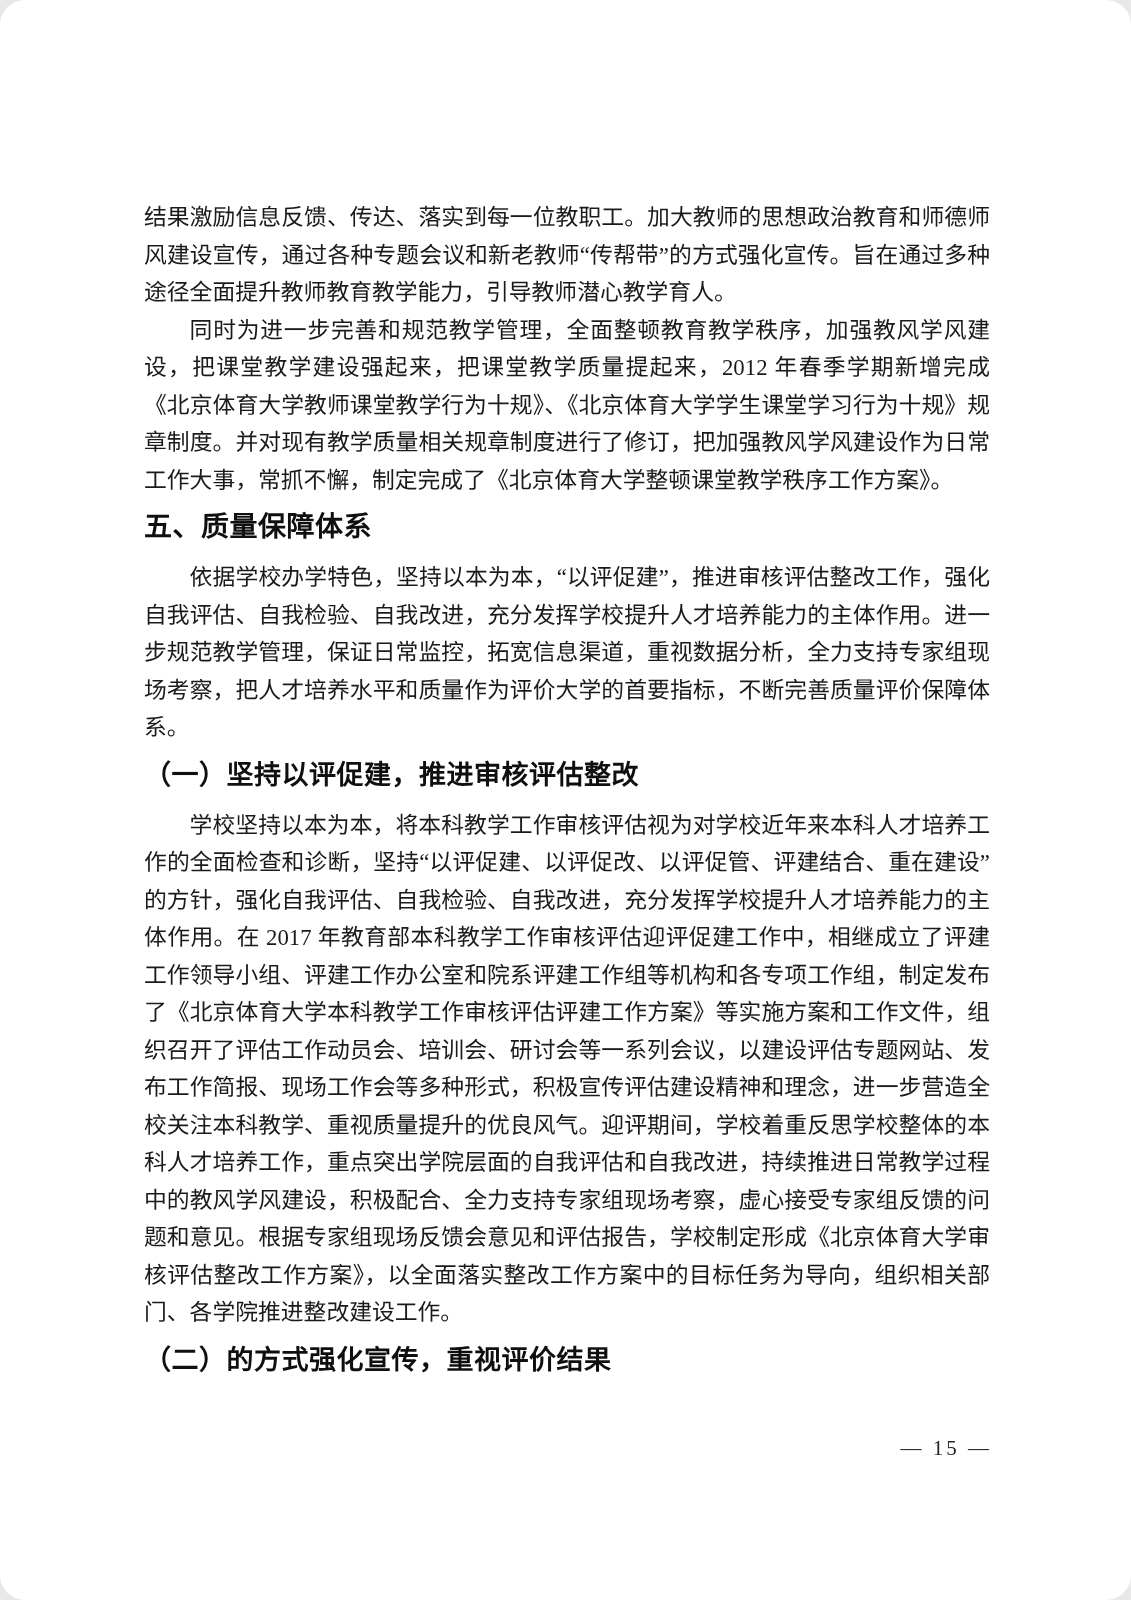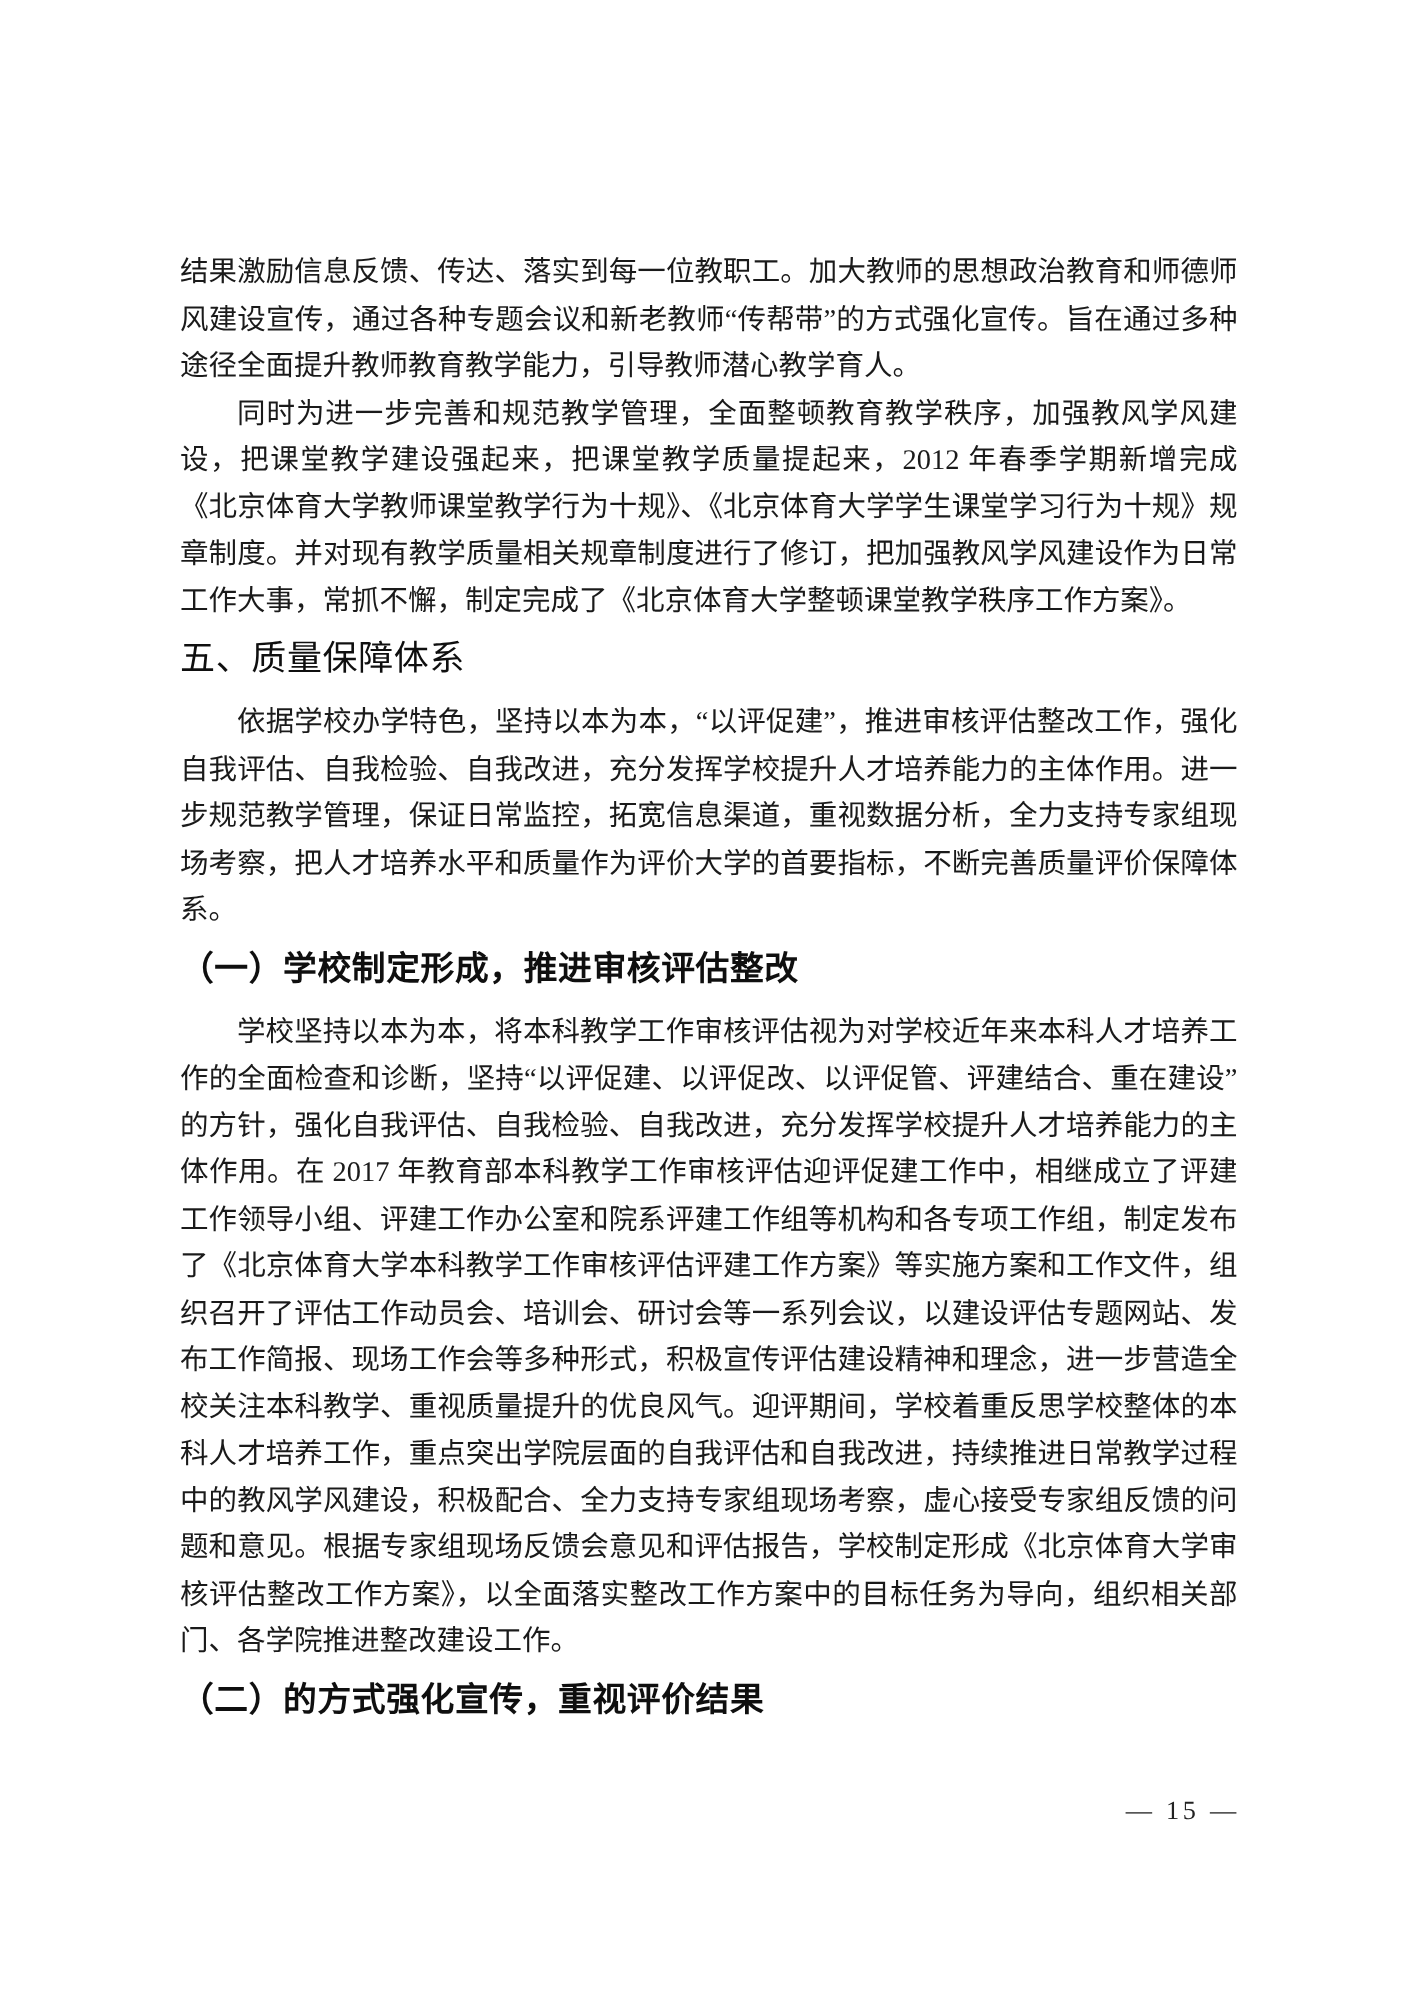--- a/index.html
+++ b/index.html
@@ -10,20 +10,21 @@
   }
   .page {
     position: relative;
     width: 1131px;
     height: 1600px;
     margin: 0 auto;
     background: #ffffff;
     overflow: hidden;
     color: #1a1a1a;
     font-family: "Liberation Serif", "DejaVu Serif", serif;
+    border-radius: 25px;
   }
   .content {
     position: absolute;
     left: 144px;
     top: 199px;
     width: 846px;
   }
   .body-para {
     margin: 0;
     font-size: 22.8px;
@@ -32,21 +33,21 @@
     text-justify: inter-ideograph;
     color: #1a1a1a;
     word-break: break-all;
   }
   .indent {
     text-indent: 2em;
   }
   .heading-1 {
     margin: 8px 0 12px 0;
     font-family: "Liberation Sans", "DejaVu Sans", sans-serif;
-    font-weight: 400;
+    font-weight: 700;
     font-size: 28px;
     line-height: 40px;
     color: #0f0f0f;
     letter-spacing: 0.5px;
   }
   .heading-2 {
     margin: 8px 0 12px 0;
     font-family: "Liberation Sans", "DejaVu Sans", sans-serif;
     font-weight: 700;
     font-size: 27px;
@@ -73,21 +74,21 @@
   <div class="content">
 
     <p class="body-para">结果激励信息反馈、传达、落实到每一位教职工。加大教师的思想政治教育和师德师风建设宣传，通过各种专题会议和新老教师“传帮带”的方式强化宣传。旨在通过多种途径全面提升教师教育教学能力，引导教师潜心教学育人。</p>
 
     <p class="body-para indent">同时为进一步完善和规范教学管理，全面整顿教育教学秩序，加强教风学风建设，把课堂教学建设强起来，把课堂教学质量提起来，2012 年春季学期新增完成《北京体育大学教师课堂教学行为十规》、《北京体育大学学生课堂学习行为十规》规章制度。并对现有教学质量相关规章制度进行了修订，把加强教风学风建设作为日常工作大事，常抓不懈，制定完成了《北京体育大学整顿课堂教学秩序工作方案》。</p>
 
     <h1 class="heading-1">五、质量保障体系</h1>
 
     <p class="body-para indent">依据学校办学特色，坚持以本为本，“以评促建”，推进审核评估整改工作，强化自我评估、自我检验、自我改进，充分发挥学校提升人才培养能力的主体作用。进一步规范教学管理，保证日常监控，拓宽信息渠道，重视数据分析，全力支持专家组现场考察，把人才培养水平和质量作为评价大学的首要指标，不断完善质量评价保障体系。</p>
 
-    <h2 class="heading-2">（一）学校制定形成，推进审核评估整改</h2>
+    <h2 class="heading-2">（一）坚持以评促建，推进审核评估整改</h2>
 
     <p class="body-para indent">学校坚持以本为本，将本科教学工作审核评估视为对学校近年来本科人才培养工作的全面检查和诊断，坚持“以评促建、以评促改、以评促管、评建结合、重在建设”的方针，强化自我评估、自我检验、自我改进，充分发挥学校提升人才培养能力的主体作用。在 2017 年教育部本科教学工作审核评估迎评促建工作中，相继成立了评建工作领导小组、评建工作办公室和院系评建工作组等机构和各专项工作组，制定发布了《北京体育大学本科教学工作审核评估评建工作方案》等实施方案和工作文件，组织召开了评估工作动员会、培训会、研讨会等一系列会议，以建设评估专题网站、发布工作简报、现场工作会等多种形式，积极宣传评估建设精神和理念，进一步营造全校关注本科教学、重视质量提升的优良风气。迎评期间，学校着重反思学校整体的本科人才培养工作，重点突出学院层面的自我评估和自我改进，持续推进日常教学过程中的教风学风建设，积极配合、全力支持专家组现场考察，虚心接受专家组反馈的问题和意见。根据专家组现场反馈会意见和评估报告，学校制定形成《北京体育大学审核评估整改工作方案》，以全面落实整改工作方案中的目标任务为导向，组织相关部门、各学院推进整改建设工作。</p>
 
     <h2 class="heading-2">（二）的方式强化宣传，重视评价结果</h2>
 
   </div>
 
   <div class="page-number">— 15 —</div>
 </div>
 

